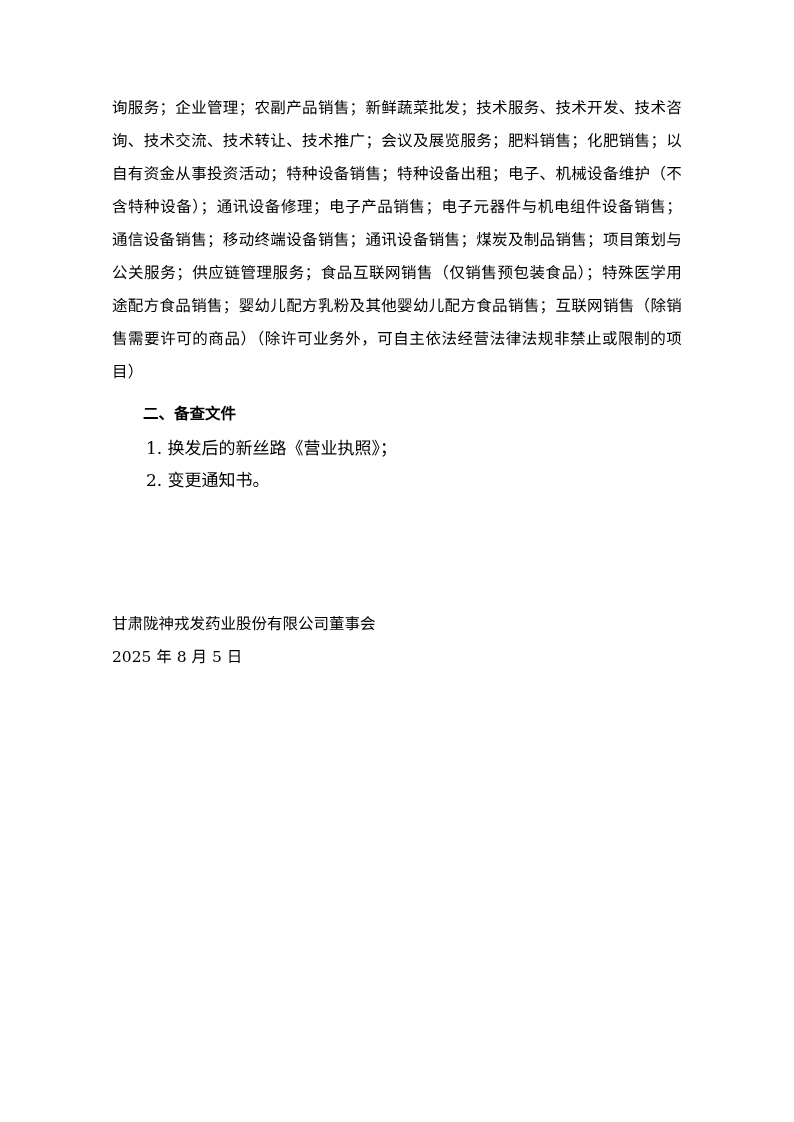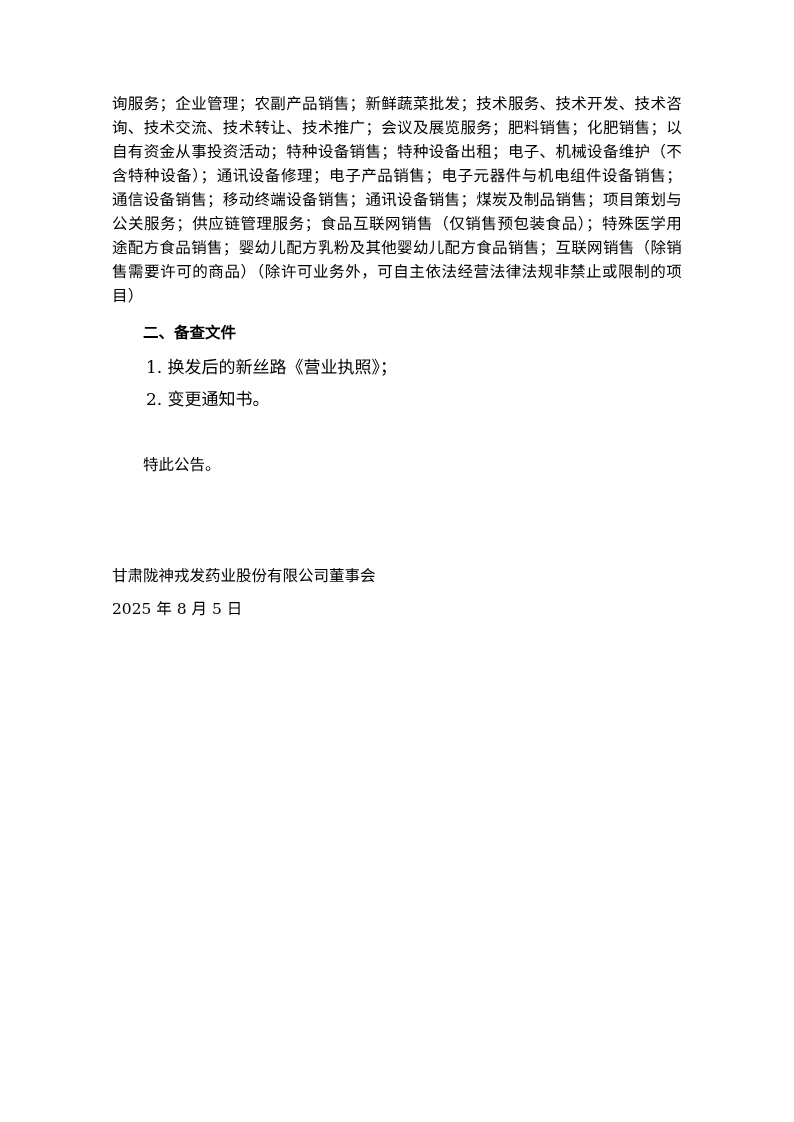--- a/index.html
+++ b/index.html
@@ -17,21 +17,21 @@
   }
   .page {
     box-sizing: border-box;
     width: 794px;
     height: 1122px;
     padding: 92px 112px 0 112px;
     position: relative;
   }
   .body-par {
     font-size: 15.5px;
-    line-height: 24px;
+    line-height: 33px;
     text-align: justify;
     text-justify: inter-ideograph;
     letter-spacing: 0.2px;
     margin: 0;
   }
   .section-heading {
     font-size: 15.5px;
     line-height: 33px;
     font-weight: bold;
     margin: 10px 0 0 0;
@@ -74,20 +74,19 @@
   <p class="body-par">询服务；企业管理；农副产品销售；新鲜蔬菜批发；技术服务、技术开发、技术咨询、技术交流、技术转让、技术推广；会议及展览服务；肥料销售；化肥销售；以自有资金从事投资活动；特种设备销售；特种设备出租；电子、机械设备维护（不含特种设备）；通讯设备修理；电子产品销售；电子元器件与机电组件设备销售；通信设备销售；移动终端设备销售；通讯设备销售；煤炭及制品销售；项目策划与公关服务；供应链管理服务；食品互联网销售（仅销售预包装食品）；特殊医学用途配方食品销售；婴幼儿配方乳粉及其他婴幼儿配方食品销售；互联网销售（除销售需要许可的商品）（除许可业务外，可自主依法经营法律法规非禁止或限制的项目）</p>
 
   <p class="section-heading">二、备查文件</p>
 
   <p class="indent-line">1. 换发后的新丝路《营业执照》；</p>
 
   <p class="indent-line">2. 变更通知书。</p>
 
   <div class="spacer-line"></div>
 
-  <p class="notice-line">特此公告。</p>
 
   <div class="signature-block">
     <p class="signature-line">甘肃陇神戎发药业股份有限公司董事会</p>
     <p class="signature-line sign-date">2025 年 8 月 5 日</p>
   </div>
 
 </div>
 
 </body></html>

